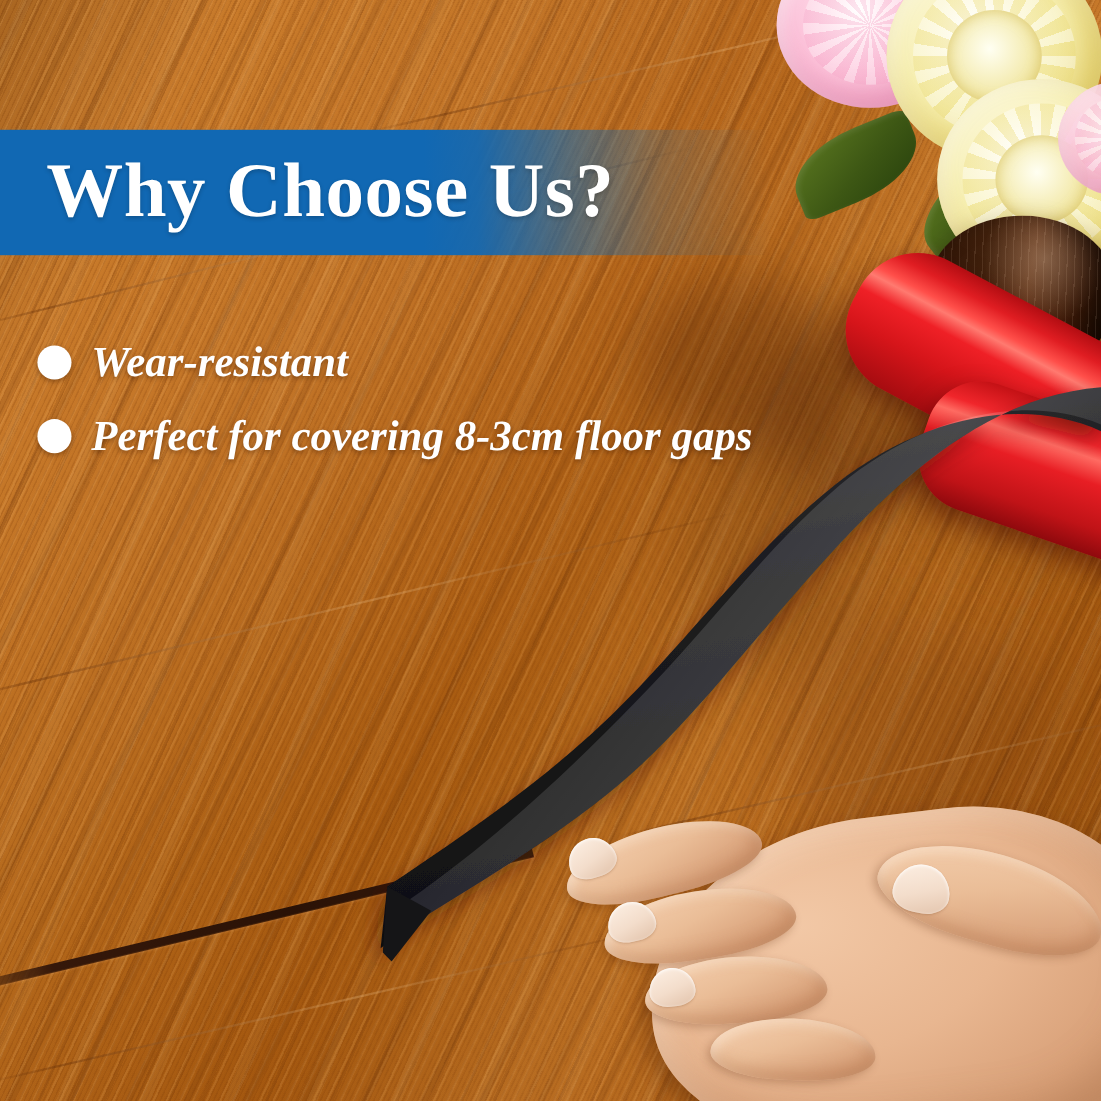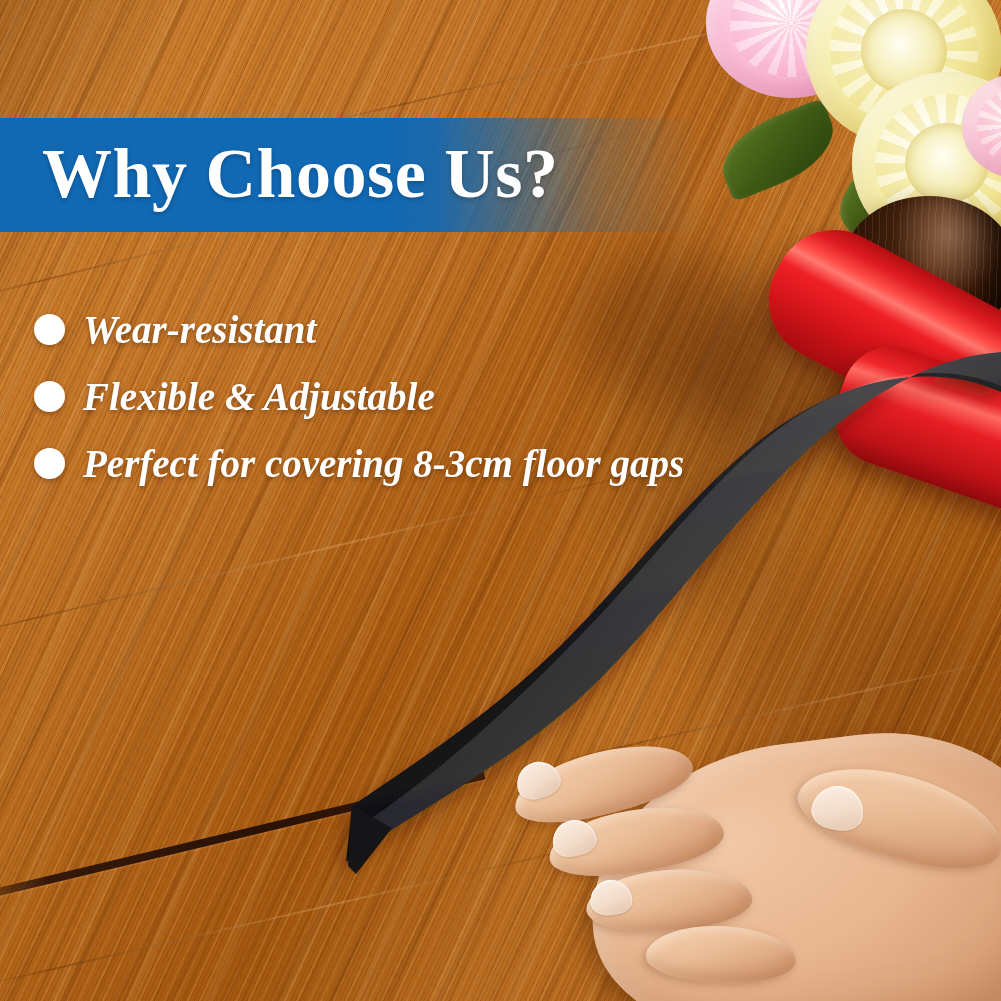--- a/index.html
+++ b/index.html
@@ -475,21 +475,17 @@
   <div class="banner"></div>
   <h1 class="banner-title">Why Choose Us?</h1>
 
   <ul class="bullets">
     <li class="bullet-row">
       <span class="bullet-dot"></span>
       <span class="bullet-text">Wear-resistant</span>
     </li>
     <li class="bullet-row">
       <span class="bullet-dot"></span>
-      <span class="bullet-text">Flexible &amp; Adjustable</span>
-    </li>
-    <li class="bullet-row">
-      <span class="bullet-dot"></span>
       <span class="bullet-text">Perfect for covering 8-3cm floor gaps</span>
     </li>
   </ul>
 
 </div>
 
 </body></html>

